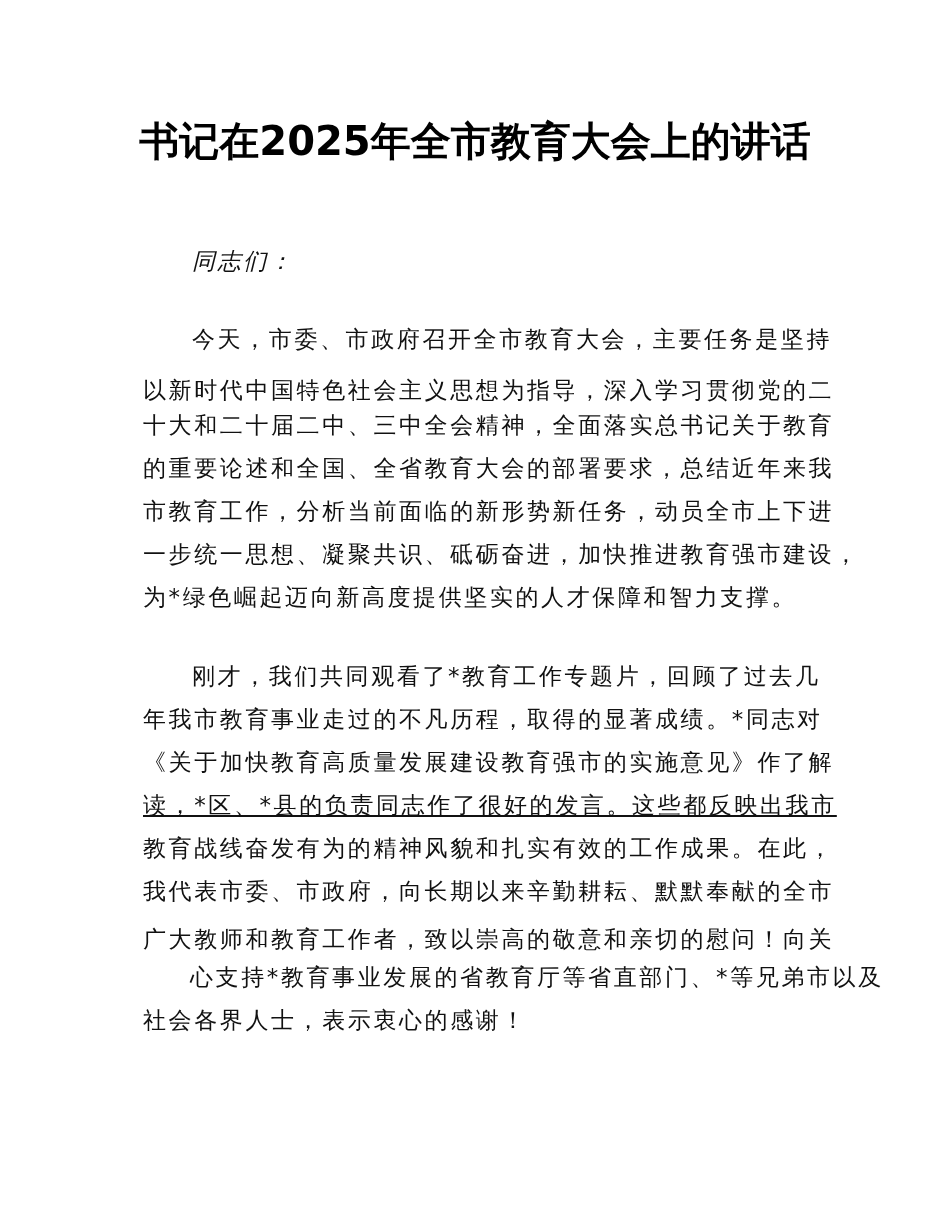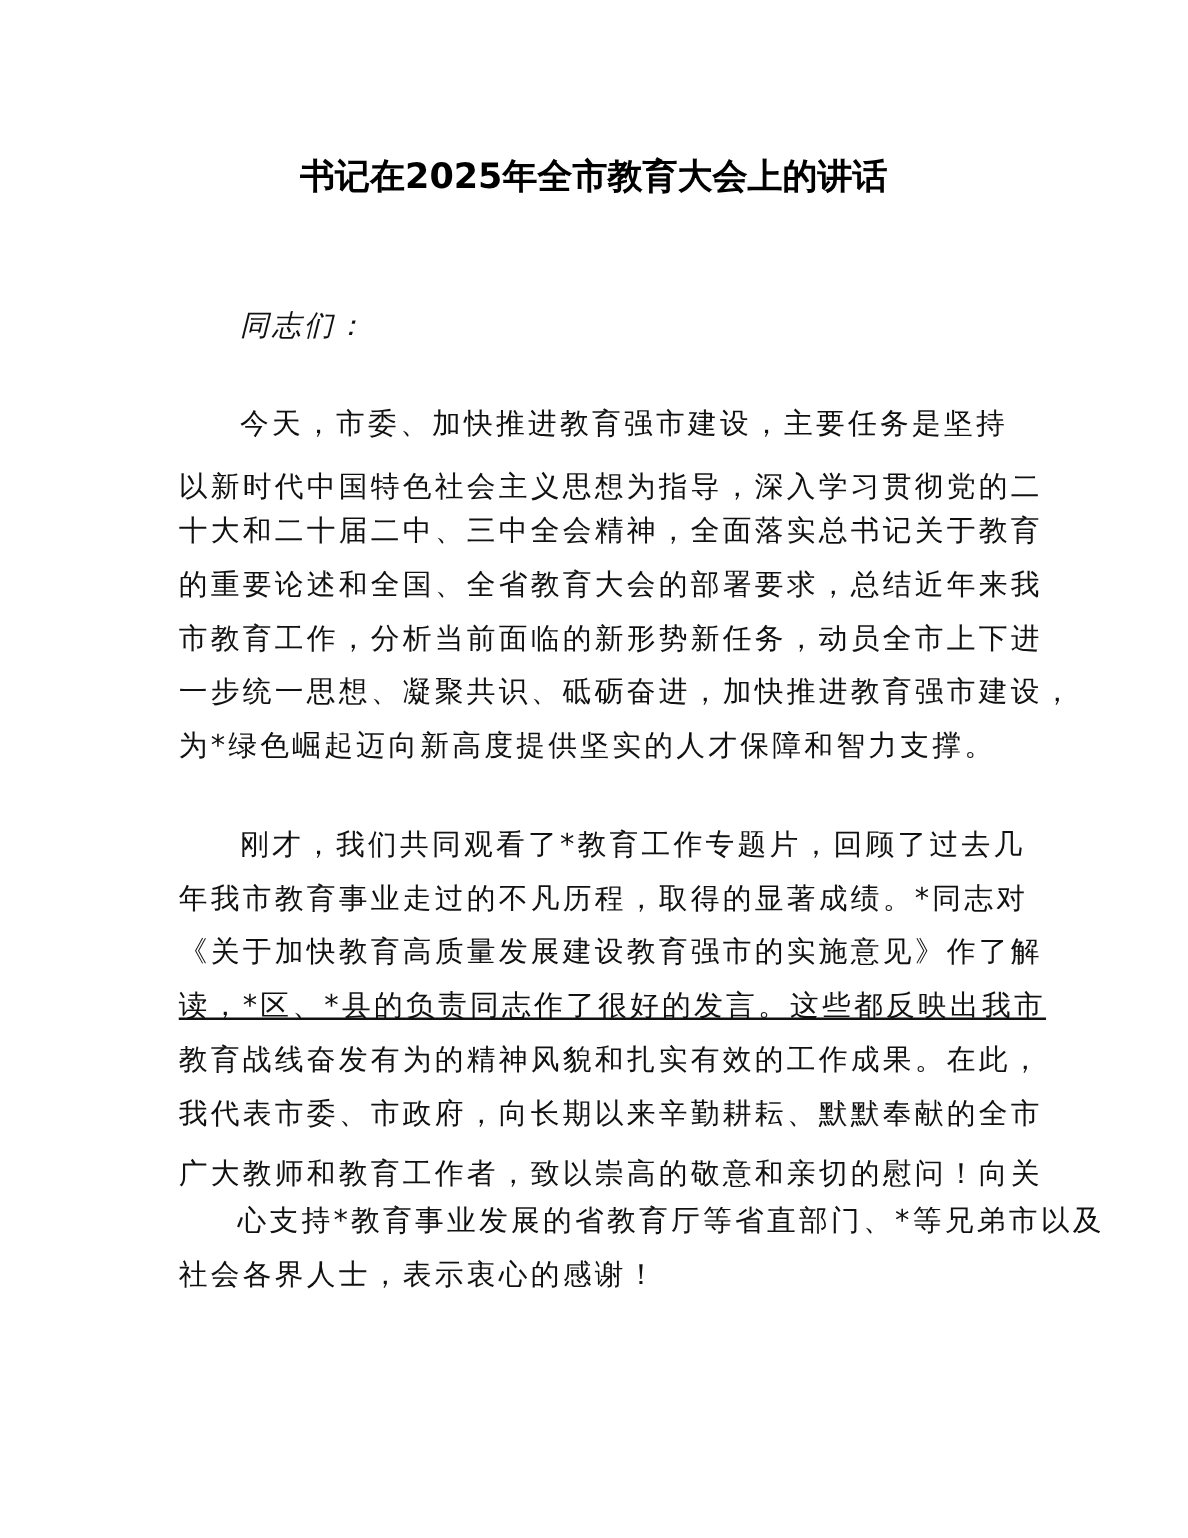--- a/index.html
+++ b/index.html
@@ -23,21 +23,21 @@
       background: #ffffff;
     }
     .title {
       position: absolute;
       top: 118px;
       left: 0;
       width: 950px;
       text-align: center;
       font-family: "DejaVu Sans", "Liberation Sans", sans-serif;
       font-weight: bold;
-      font-size: 28px;
+      font-size: 40px;
       letter-spacing: 0px;
       line-height: 46px;
       color: #000000;
     }
     .line {
       position: absolute;
       left: 143px;
       width: 700px;
       white-space: nowrap;
       font-family: "DejaVu Sans", "Liberation Sans", sans-serif;
@@ -50,21 +50,21 @@
   </style>
 </head>
 <body>
 
 <div class="page">
   <div class="title">书记在2025年全市教育大会上的讲话</div>
 
   <div class="line indent" style="top:246px;font-style:italic;">同志们：</div>
 
   <div>
-    <div class="line indent" style="top:324px;">今天，市委、加快推进教育强市建设，主要任务是坚持</div>
+    <div class="line indent" style="top:324px;">今天，市委、市政府召开全市教育大会，主要任务是坚持</div>
     <div class="line" style="top:375px;">以新时代中国特色社会主义思想为指导，深入学习贯彻党的二</div>
     <div class="line" style="top:410px;">十大和二十届二中、三中全会精神，全面落实总书记关于教育</div>
     <div class="line" style="top:453px;">的重要论述和全国、全省教育大会的部署要求，总结近年来我</div>
     <div class="line" style="top:496px;">市教育工作，分析当前面临的新形势新任务，动员全市上下进</div>
     <div class="line" style="top:539px;">一步统一思想、凝聚共识、砥砺奋进，加快推进教育强市建设，</div>
     <div class="line" style="top:582px;">为*绿色崛起迈向新高度提供坚实的人才保障和智力支撑。</div>
   </div>
 
   <div>
     <div class="line indent" style="top:661px;">刚才，我们共同观看了*教育工作专题片，回顾了过去几</div>

